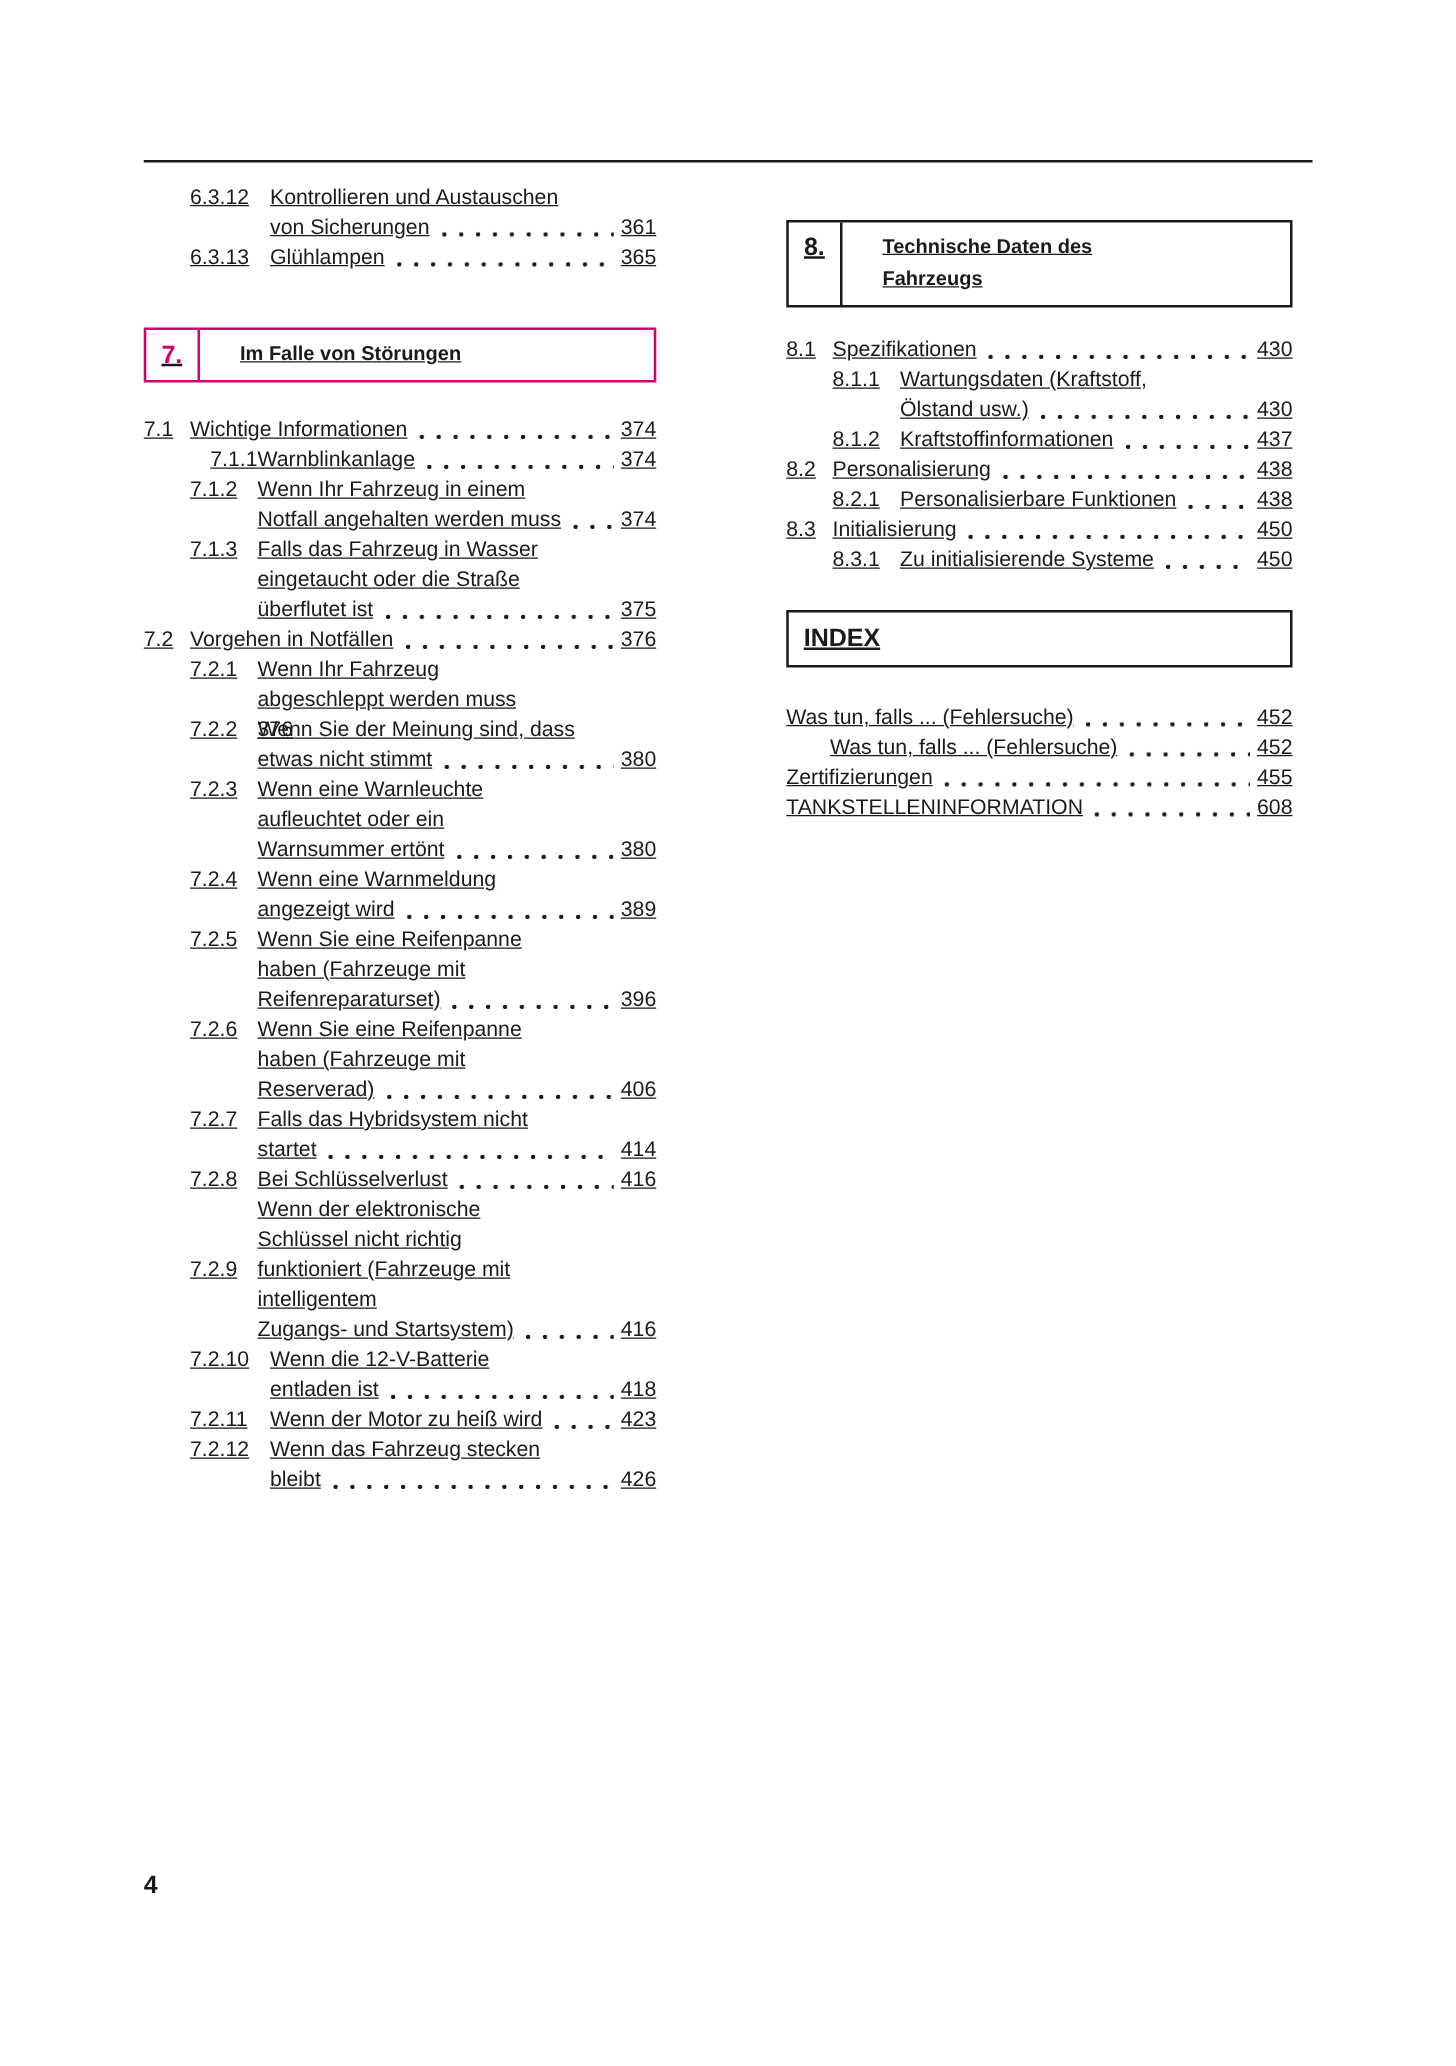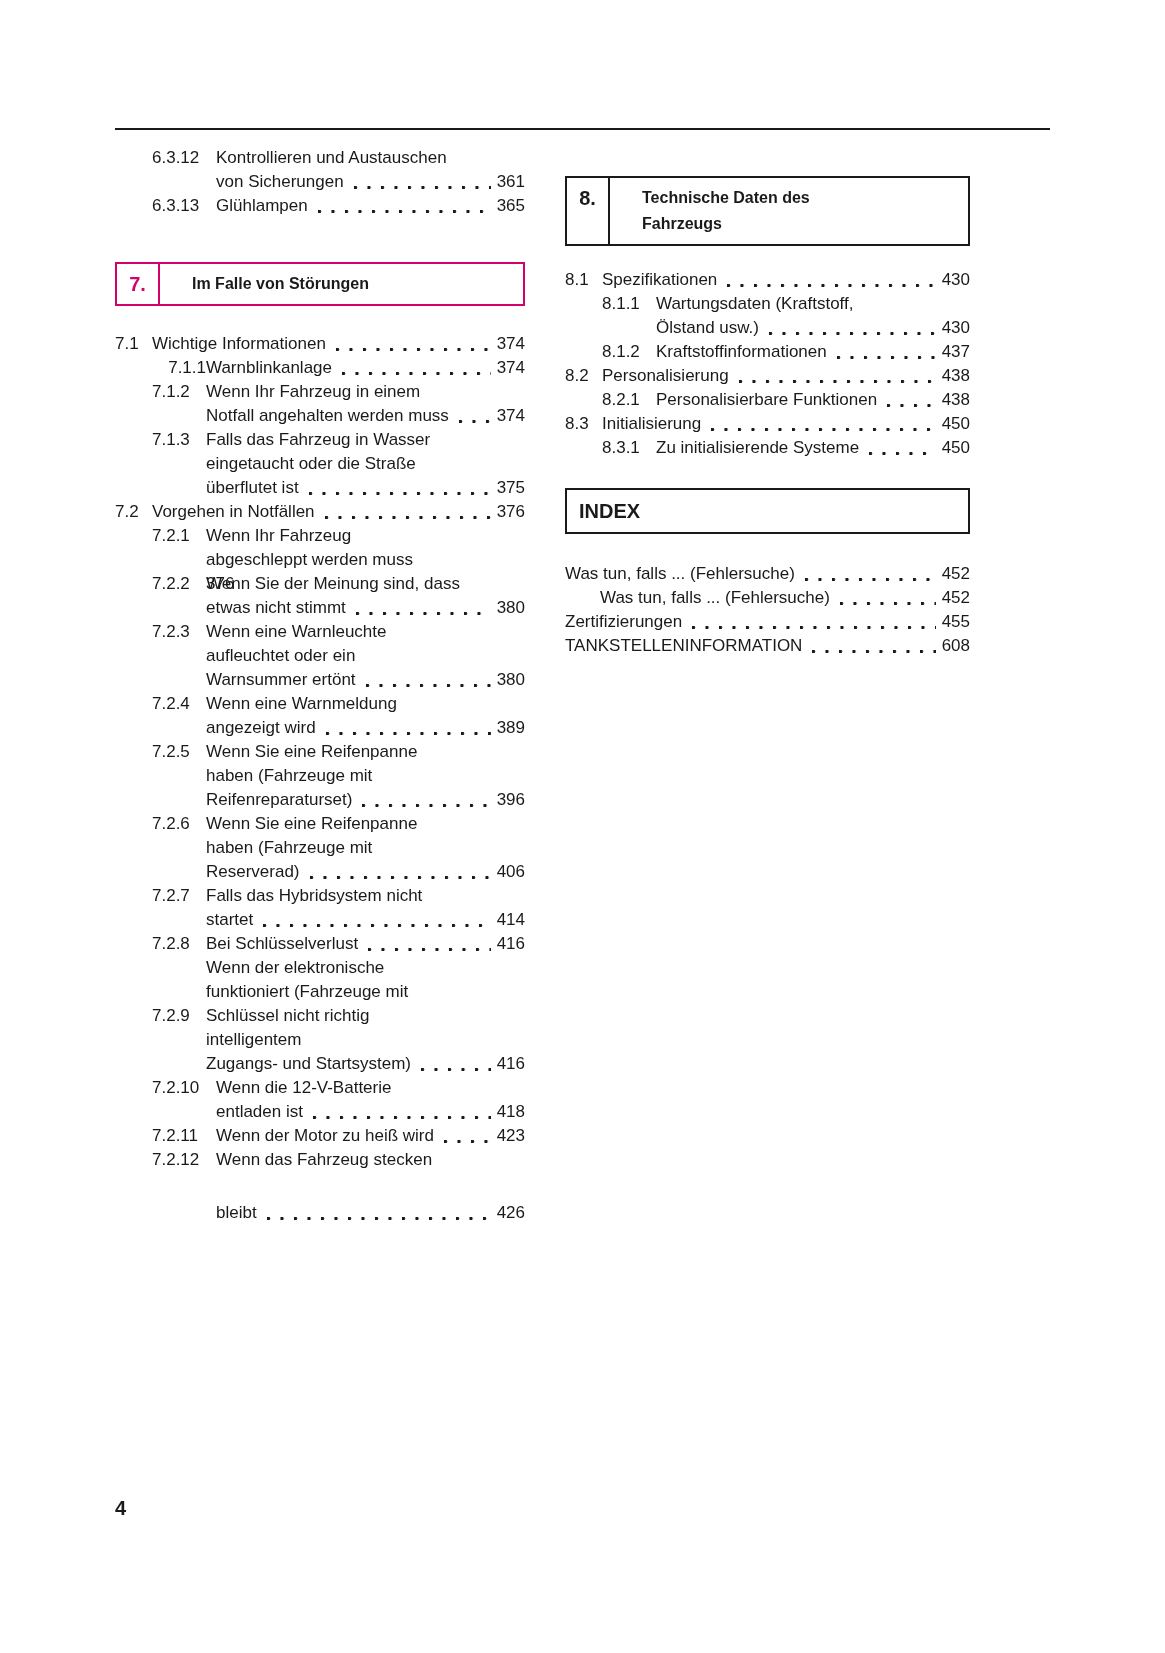--- a/index.html
+++ b/index.html
@@ -18,22 +18,23 @@
     position: relative;
     background: #ffffff;
   }
   .top-rule {
     width: 935px;
     height: 2px;
     background: #1a1a1a;
   }
   .columns {
     display: flex;
-    gap: 40px;
+    gap: 104px;
     padding-top: 16px;
+    text-decoration: underline;
   }
   .col-left { width: 410px; flex: none; }
   .col-right { width: 405px; flex: none; }
 
   
   .entry { font-size: 17px; }
   .entry.lvl2 { margin-left: 37px; }
   .line {
     display: flex;
     align-items: stretch;
@@ -276,24 +277,24 @@
               <span class="leader"></span>
               <span class="pagenum">416</span>
             </div>
           </div>
           <div class="entry lvl2">
             <div class="line">
               <span class="num" style="width: 54px; margin-top: 48px;">7.2.9</span>
               <span class="txt">Wenn der elektronische</span>
             </div>
             <div class="line" style="padding-left: 54px;">
+              <span class="txt">Schlüssel nicht richtig</span>
+            </div>
+            <div class="line" style="padding-left: 54px;">
               <span class="txt">funktioniert (Fahrzeuge mit</span>
-            </div>
-            <div class="line" style="padding-left: 54px;">
-              <span class="txt">Schlüssel nicht richtig</span>
             </div>
             <div class="line" style="padding-left: 54px;">
               <span class="txt">intelligentem</span>
             </div>
             <div class="line" style="padding-left: 54px;">
               <span class="txt">Zugangs- und Startsystem)</span>
               <span class="leader"></span>
               <span class="pagenum">416</span>
             </div>
           </div>
@@ -314,21 +315,21 @@
               <span class="txt">Wenn der Motor zu heiß wird</span>
               <span class="leader"></span>
               <span class="pagenum">423</span>
             </div>
           </div>
           <div class="entry lvl2">
             <div class="line">
               <span class="num" style="width: 64px;">7.2.12</span>
               <span class="txt">Wenn das Fahrzeug stecken</span>
             </div>
-            <div class="line" style="padding-left: 64px; margin-top: 29px;">
+            <div class="line" style="padding-left: 64px;">
               <span class="txt">bleibt</span>
               <span class="leader"></span>
               <span class="pagenum">426</span>
             </div>
           </div>
         </div>
     </div>
 
     <div class="col-right">
 

